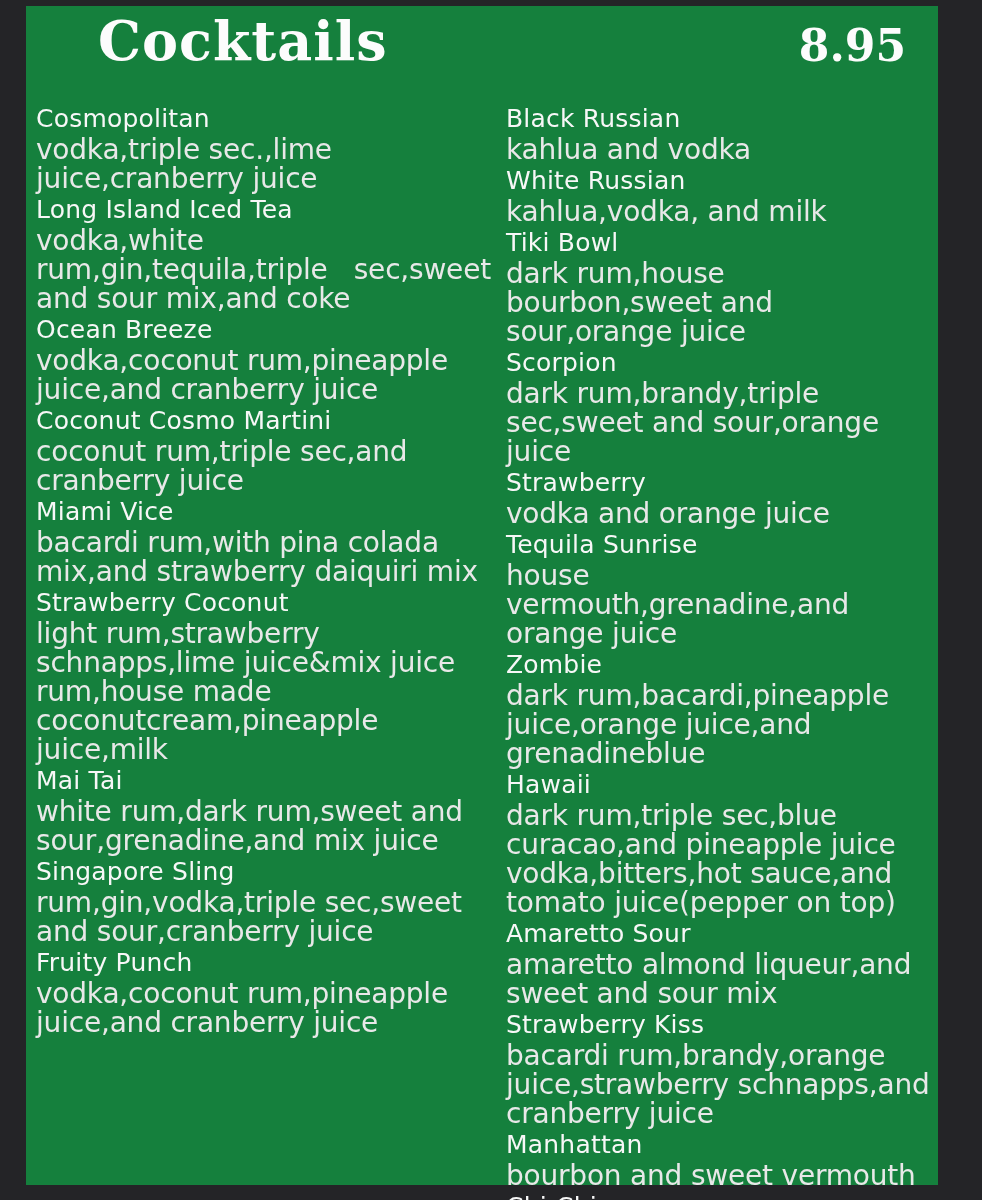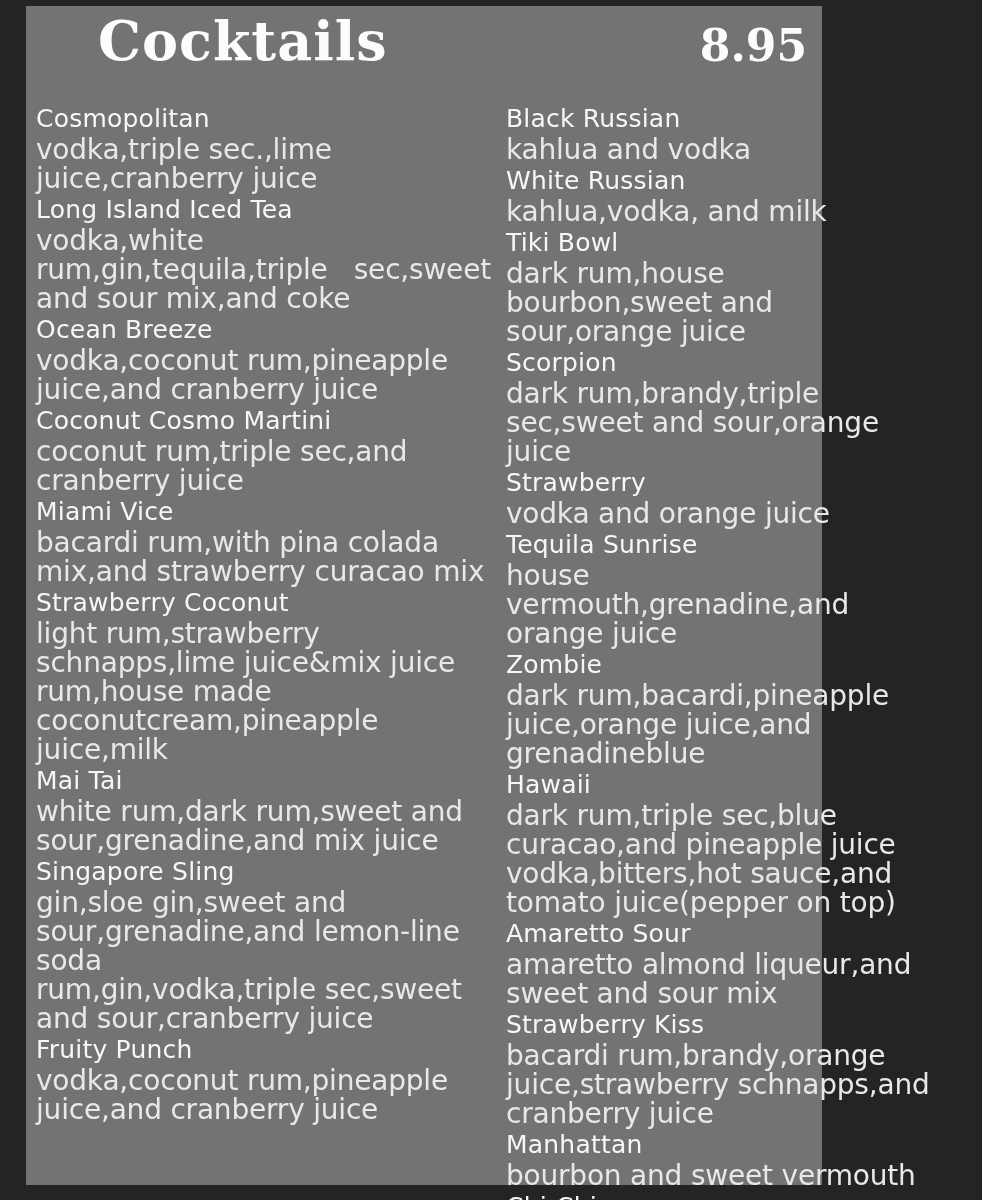--- a/index.html
+++ b/index.html
@@ -8,42 +8,42 @@
     width: 982px;
     height: 1200px;
     background: #242427;
     overflow: hidden;
     font-family: "DejaVu Sans", sans-serif;
   }
   .menu-panel {
     position: absolute;
     left: 26px;
     top: 6px;
-    width: 796px;
+    width: 912px;
     height: 1179px;
-    background: #737373;
+    background: #15803d;
   }
   .menu-header {
     position: relative;
     height: 74px;
   }
   .menu-title {
     position: absolute;
     left: 72px;
     top: 4px;
     font-family: "DejaVu Serif", serif;
     font-weight: bold;
     font-size: 54px;
     line-height: 62px;
     color: #fcfcfc;
     letter-spacing: 1px;
   }
   .menu-price {
     position: absolute;
-    right: 15px;
+    right: 32px;
     top: 16px;
     font-family: "DejaVu Serif", serif;
     font-weight: bold;
     font-size: 44px;
     line-height: 48px;
     color: #fcfcfc;
   }
   .menu-columns {
     display: flex;
     margin-left: 10px;
@@ -89,36 +89,35 @@
         <div class="item">
           <div class="item-name">Ocean Breeze</div>
           <div class="item-desc">vodka,coconut rum,pineapple juice,and cranberry juice</div>
         </div>
         <div class="item">
           <div class="item-name">Coconut Cosmo Martini</div>
           <div class="item-desc">coconut rum,triple sec,and cranberry juice</div>
         </div>
         <div class="item">
           <div class="item-name">Miami Vice</div>
-          <div class="item-desc">bacardi rum,with pina colada mix,and strawberry curacao mix</div>
+          <div class="item-desc">bacardi rum,with pina colada mix,and strawberry daiquiri mix</div>
         </div>
         <div class="item">
           <div class="item-name">Strawberry Coconut</div>
           <div class="item-desc">light rum,strawberry schnapps,lime juice&amp;mix juice</div>
         </div>
         <div class="item">
           <div class="item-desc">rum,house made coconutcream,pineapple juice,milk</div>
         </div>
         <div class="item">
           <div class="item-name">Mai Tai</div>
           <div class="item-desc">white rum,dark rum,sweet and sour,grenadine,and mix juice</div>
         </div>
         <div class="item">
           <div class="item-name">Singapore Sling</div>
-          <div class="item-desc">gin,sloe gin,sweet and sour,grenadine,and lemon-line soda</div>
         </div>
         <div class="item">
           <div class="item-desc">rum,gin,vodka,triple sec,sweet and sour,cranberry juice</div>
         </div>
         <div class="item">
           <div class="item-name">Fruity Punch</div>
           <div class="item-desc">vodka,coconut rum,pineapple juice,and cranberry juice</div>
         </div>
       </div>
     <div class="menu-col col-right" id="right-col">

